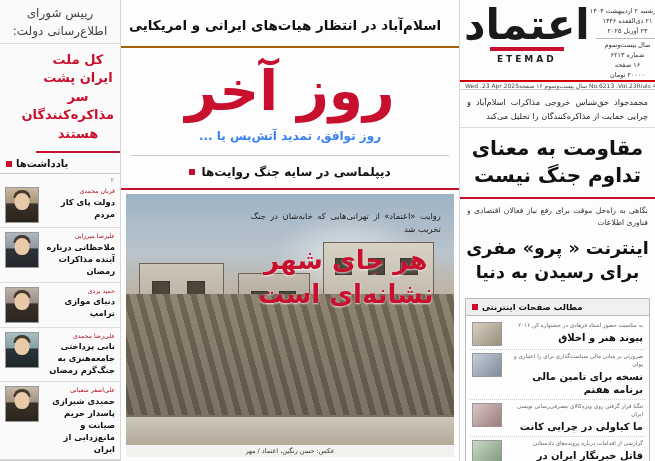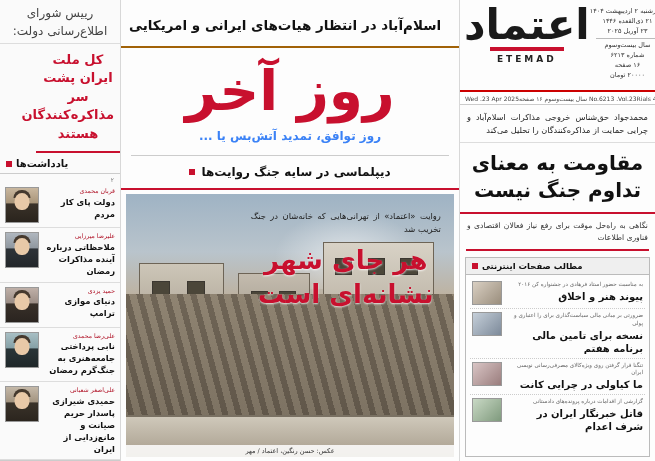--- a/index.html
+++ b/index.html
@@ -408,20 +408,21 @@
       <span>Wed .23 Apr 2025</span>
       <span>No.6213   .Vol.23   سال بیست‌وسوم   ۱۶ صفحه</span>
       <span>4000 Rials</span>
     </div>
 
     <div class="lead-text">محمدجواد حق‌شناس خروجی مذاکرات اسلام‌آباد و چرایی حمایت از مذاکره‌کنندگان را تحلیل می‌کند</div>
 
     <div class="headline-1">مقاومت به معنای تداوم جنگ نیست</div>
 
     <div class="kicker">نگاهی به راه‌حل موقت برای رفع نیاز فعالان اقتصادی و فناوری اطلاعات</div>
+    <div class="headline-2">اینترنت « پرو» مفری برای رسیدن به دنیا</div>
     <div class="hr-red"></div>
 
     <div class="box-internet">
       <div class="box-title">
         <span class="sq-red"></span>
         <span>مطالب صفحات اینترنتی</span>
       </div>
       <div class="mini-list">
         <div class="mini-item">
           <div class="mini-thumb t2"></div>

